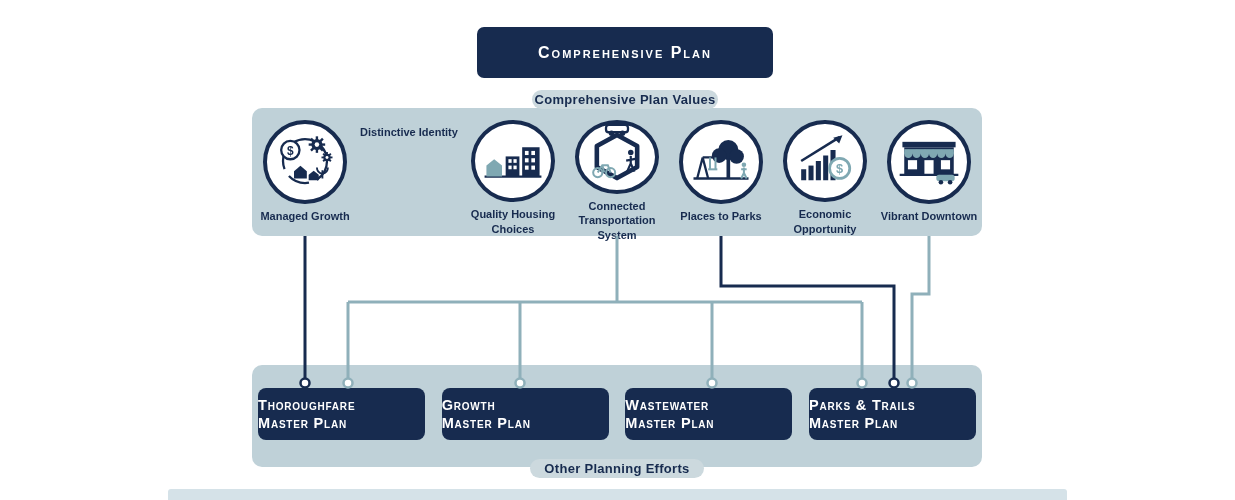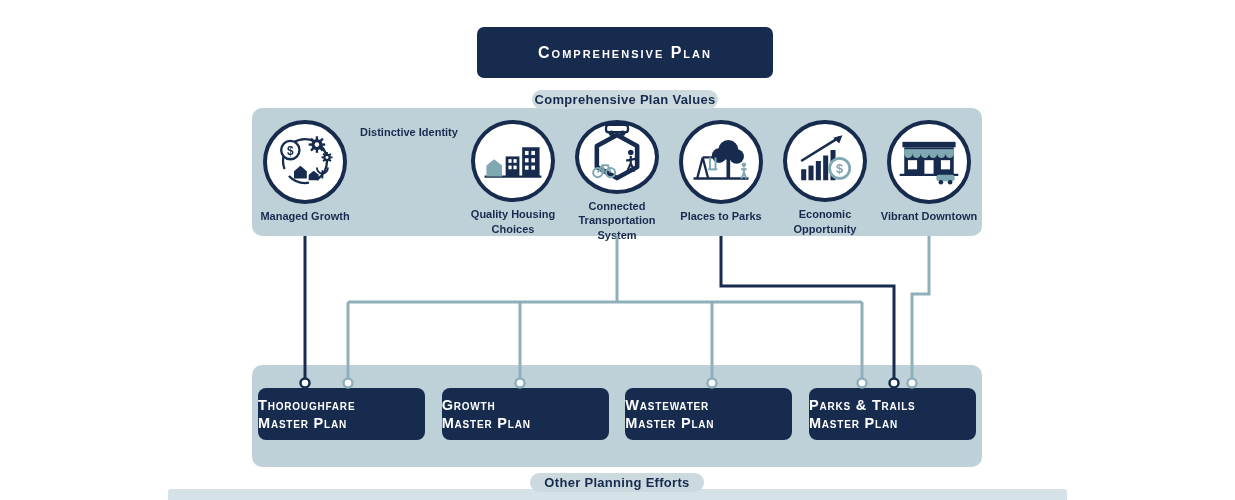--- a/index.html
+++ b/index.html
@@ -19,21 +19,21 @@
     color: #fff; font-variant: small-caps; font-weight: 700;
     font-size: 16px; letter-spacing: 2px;
   }
   .pill {
     position: absolute; background: #ccd9de; border-radius: 10px;
     display: flex; align-items: center; justify-content: center;
     color: #172b4f; font-weight: 700; font-size: 13px; letter-spacing: 0.3px;
     z-index: 4;
   }
   .values-pill { left: 532px; top: 90px; width: 186px; height: 19px; }
-  .efforts-pill { left: 530px; top: 473px; width: 174px; height: 19px; }
+  .efforts-pill { left: 530px; top: 459px; width: 174px; height: 19px; }
   .panel { position: absolute; background: #bfd1d8; border-radius: 10px; }
   .values-panel {
     left: 252px; top: 108px; width: 730px; height: 128px;
     display: flex; justify-content: space-between; padding: 12px 4px 0;
   }
   .value-item { width: 98px; display: flex; flex-direction: column; align-items: center; }
   .icon-circle {
     width: 84px; height: 84px; border-radius: 50%;
     background: #fff; border: 4px solid #172b4f;
     display: flex; align-items: center; justify-content: center;

